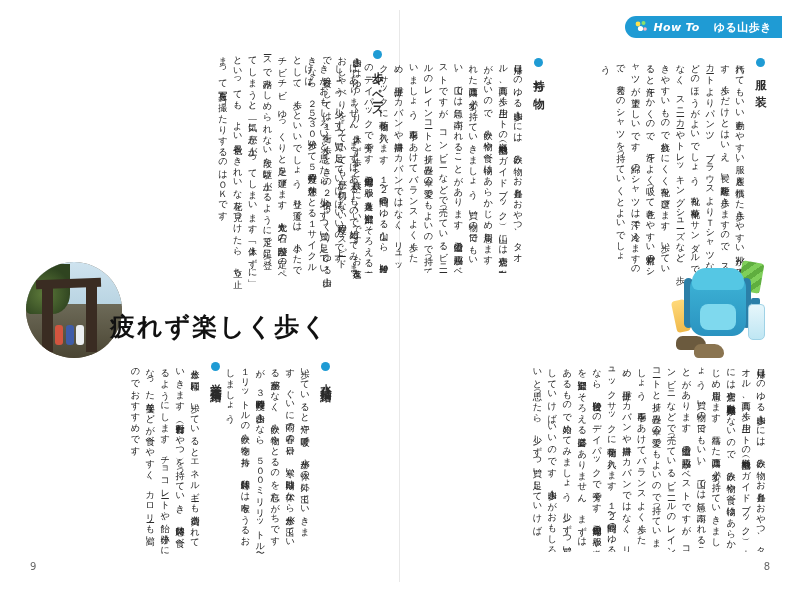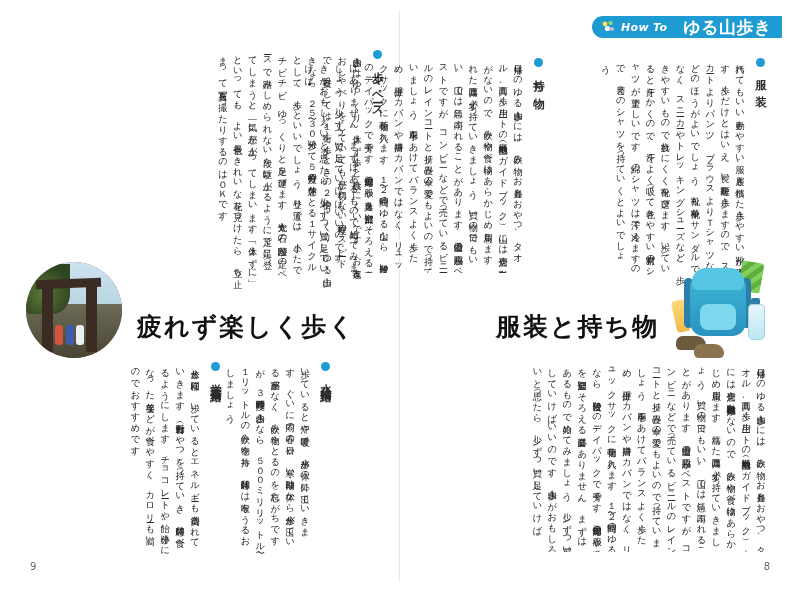--- a/index.html
+++ b/index.html
@@ -58,27 +58,26 @@
     width: 16px;
     height: 16px;
     margin-right: 5px;
     position: relative;
   }
   .howto-tab .howto-en {
     font-size: 11px;
     font-weight: bold;
     font-style: italic;
     letter-spacing: .3px;
-    margin-right: 0;
+    margin-right: 14px;
   }
   .howto-tab .howto-jp {
-    font-size: 17px;
+    font-size: 11px;
     font-weight: bold;
     letter-spacing: .5px;
-    margin-left: 16px;
   }
 
   
   .vtext {
     writing-mode: vertical-rl;
     text-orientation: upright;
     font-family: "DejaVu Sans", "Liberation Sans", sans-serif;
     font-size: 9.2px;
     line-height: 1.62;
     letter-spacing: .6px;
@@ -282,21 +281,21 @@
         <div class="pc-tree"></div>
         <div class="pc-gate-top"></div>
         <div class="pc-gate-l"></div>
         <div class="pc-gate-r"></div>
         <div class="pc-person" style="left: 30%; background:#d3553f;"></div>
         <div class="pc-person" style="left: 42%; background:#3f5ca8;"></div>
         <div class="pc-person" style="left: 52%; background:#eceff1;"></div>
       </div>
 
 
-      <div class="bigtitle" style="left: 119px; top: 300px;">疲れず楽しく歩く</div>
+      <div class="bigtitle" style="left: 92px; top: 300px;">疲れず楽しく歩く</div>
 
       <div class="colblock" style="right: 176px; top: 352px; height: 190px;">
         <div class="sec-head" style="margin-left:6px;">
           <span class="bullet-dot"></span>
           <span class="vheading">栄養補給</span>
         </div>
         <div class="vtext" style="height: 190px; max-height:190px;">水分と同様に、歩いているとエネルギーも消費されていきます。行動食（おやつ）を持っていき、休憩時に食べるようにします。チョコレートや飴、小分けになった羊羹などが食べやすく、カロリーも高いのでおすすめです。</div>
       </div>
 
       <div class="colblock" style="right: 66px; top: 352px; height: 190px;">
@@ -335,21 +334,20 @@
 
       <div class="colblock" style="right: 236px; top: 48px; height: 215px;">
         <div class="sec-head" style="margin-left:6px;">
           <span class="bullet-dot"></span>
           <span class="vheading">持ち物</span>
         </div>
         <div class="vtext" style="height: 215px; max-height:215px; overflow:hidden;">日帰りのゆる山歩きには、飲み物、お弁当とおやつ、タオル、雨具、歩く用ルートの資料（地図やガイドブック）、山には売店や自動販売機がないので、飲み物や食べ物はあらかじめ用意します。濡れた雨具は必ず持っていきましょう。買い物の日でもいい、山では急に雨ぶれることがあります。登山道の両脇がベストですが、コンビニなどで売っているビニールのレインコートと折り畳み傘の愛でもよいので持っていましょう。両手をあけてバランスよく歩くため、手提げカバンや肩掛けカバンではなく、リュックサックに荷物を入れます。１〜２時間のゆる山なら、普段使いのデイパックで十分です。登山専用の服や道具を全部買いそろえる必要はありません。まずはあるもので始めてみましょう。少しずつ買い足していけばいいのです。山歩きがおもしろいと思ったら、少しずつ買い足していけば</div>
       </div>
 
 
-      <div class="bigtitle" style="left: 96px; top: 300px;">服装と持ち物</div>
 
       <div class="gear" style="right: 10px; top: 246px; width: 100px; height: 108px;">
         <div class="map-roll"></div>
         <div class="towel"></div>
         <div class="pack-strap-l"></div>
         <div class="pack-strap-r"></div>
         <div class="pack-body"></div>
         <div class="pack-lid"></div>
         <div class="pack-pocket"></div>
         <div class="bottle-cap"></div>

